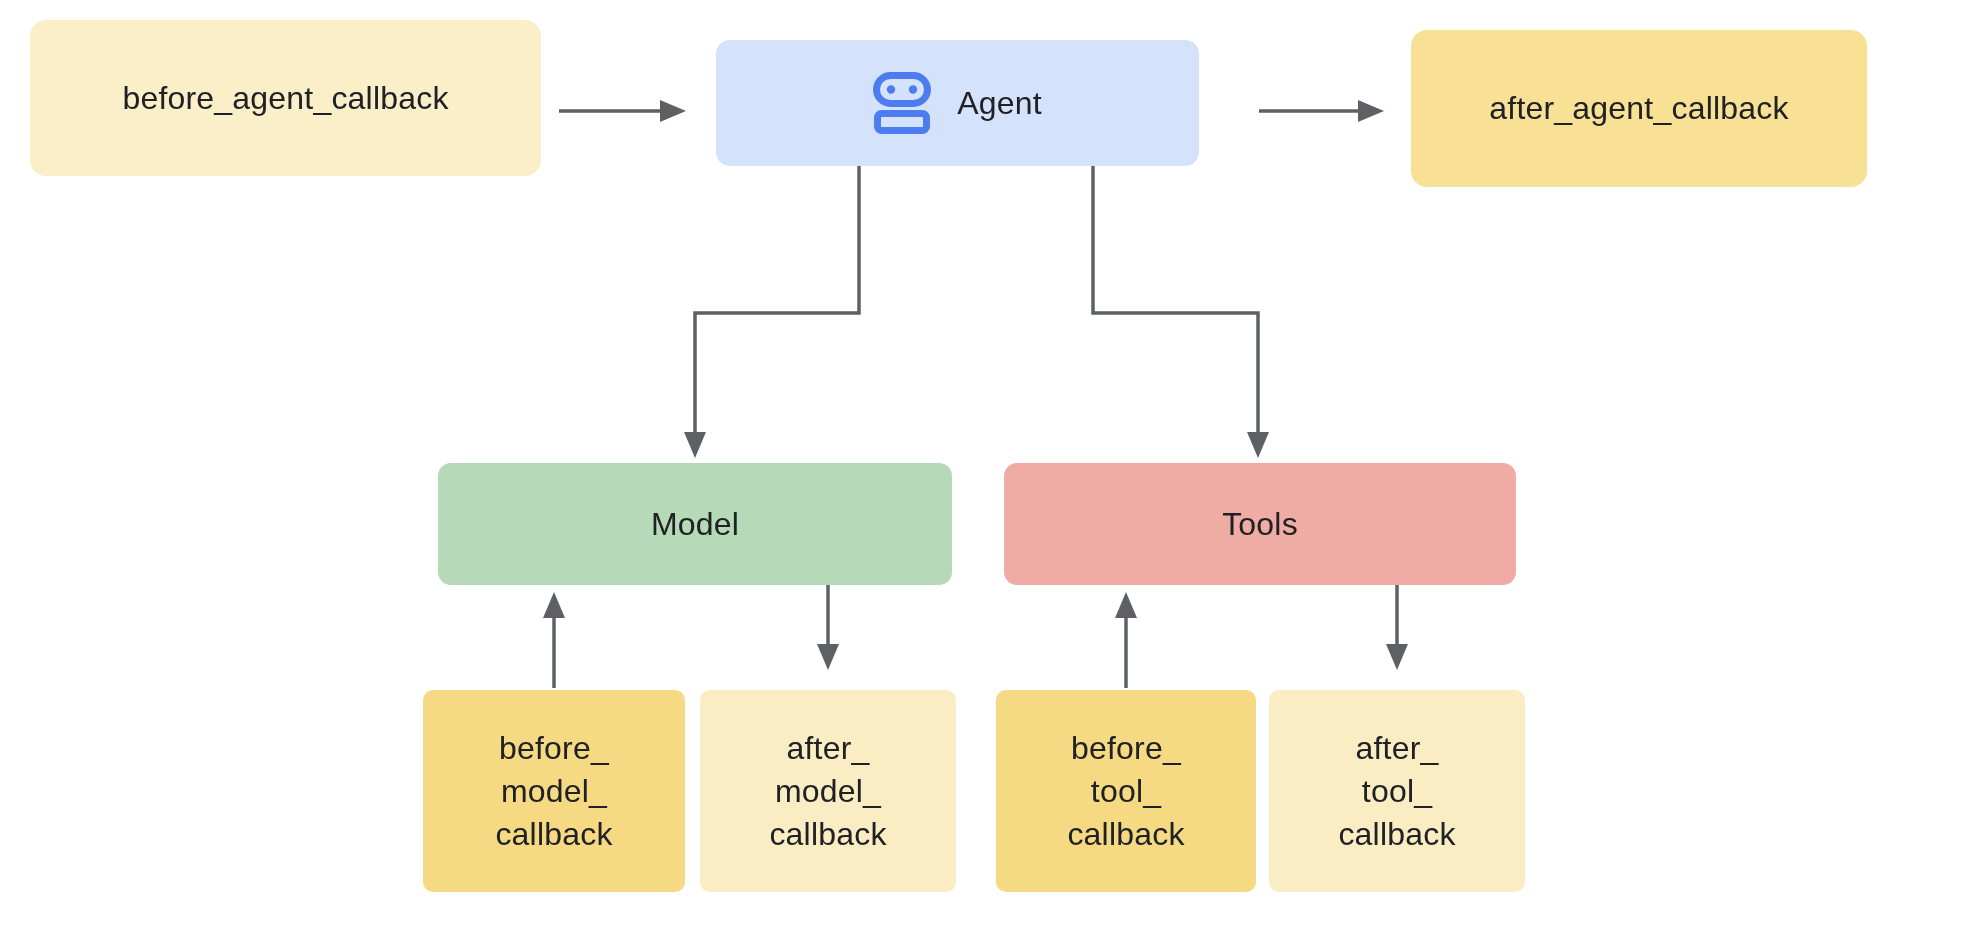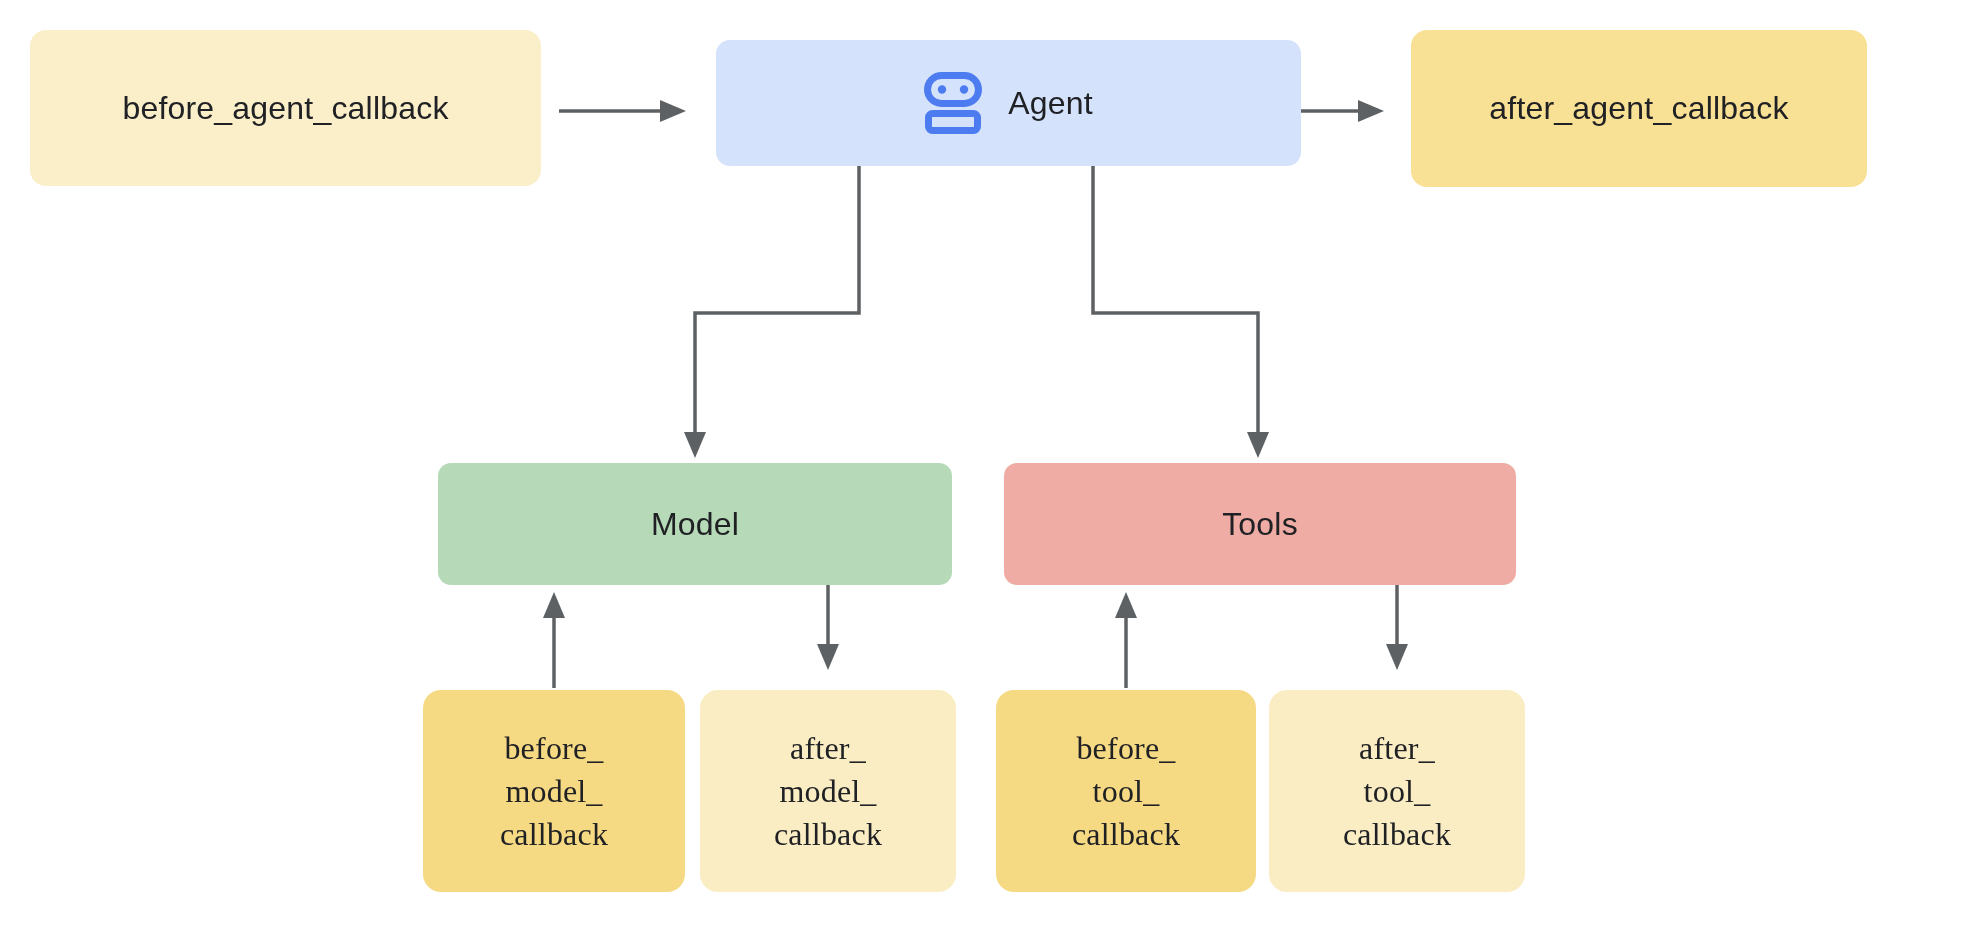--- a/index.html
+++ b/index.html
@@ -24,28 +24,28 @@
     box-sizing: border-box;
     text-align: center;
   }
   .node .label {
     font-size: 32px;
     line-height: 1.2;
     color: var(--text, #202124);
     letter-spacing: 0.2px;
   }
   
-  #node-before-agent { left: 30px;   top: 30px; width: 511px; height: 156px; border-radius: 16px; }
-  #node-agent        { left: 716px;  top: 40px; width: 585px; height: 126px; border-radius: 14px; }
+  #node-before-agent { left: 30px;   top: 20px; width: 511px; height: 156px; border-radius: 16px; }
+  #node-agent        { left: 716px;  top: 40px; width: 483px; height: 126px; border-radius: 14px; }
   #node-after-agent  { left: 1411px; top: 30px; width: 456px; height: 157px; border-radius: 16px; }
   
   #node-model { left: 438px;  top: 463px; width: 514px; height: 122px; border-radius: 13px; }
   #node-tools { left: 1004px; top: 463px; width: 512px; height: 122px; border-radius: 13px; }
   
-  .callback-small { border-radius: 18px; font-family: Liberation Serif, serif; }
+  .callback-small { border-radius: 10px; }
   #node-before-model { left: 423px;  top: 690px; width: 262px; height: 202px; }
   #node-after-model  { left: 700px;  top: 690px; width: 256px; height: 202px; }
   #node-before-tool  { left: 996px;  top: 690px; width: 260px; height: 202px; }
   #node-after-tool   { left: 1269px; top: 690px; width: 256px; height: 202px; }
   .callback-small .label { line-height: 43px; }
 
   .agent-inner {
     display: flex;
     align-items: center;
     gap: 26px;

